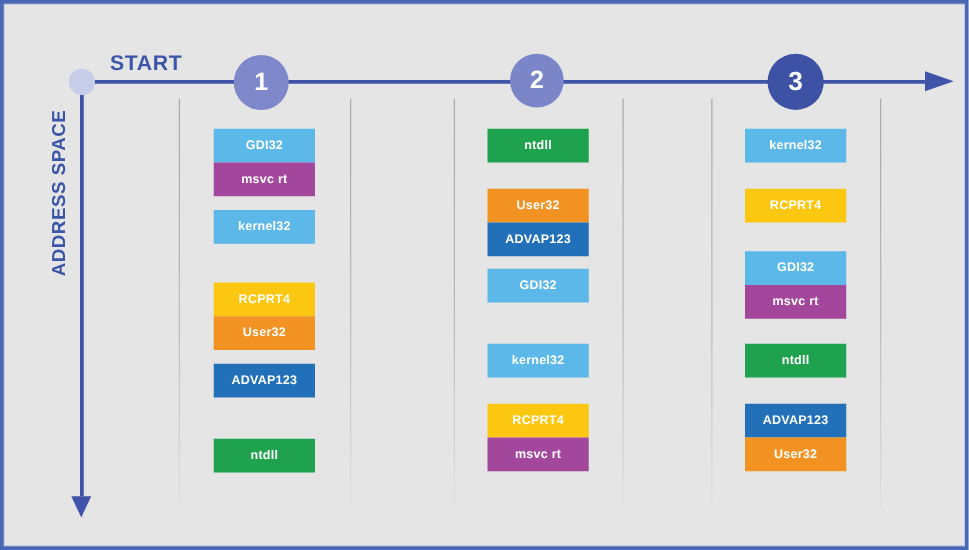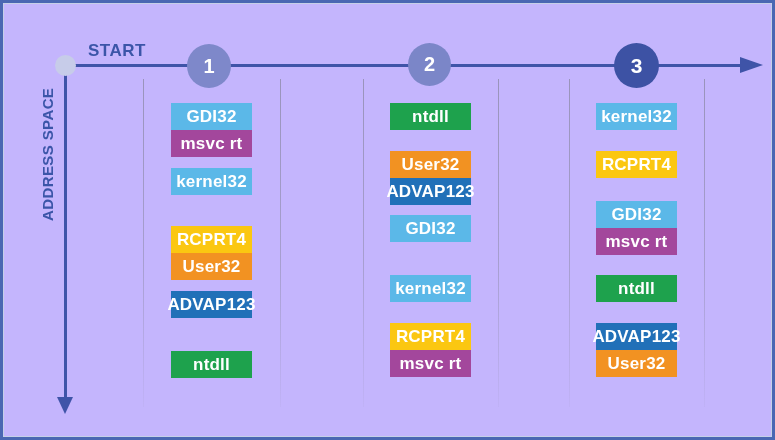--- a/index.html
+++ b/index.html
@@ -1,20 +1,20 @@
 <!DOCTYPE html>
 <html><head>
 <meta charset="utf-8">
 <style>
   html,body{margin:0;padding:0;background:#fff;}
   .frame{
     position:relative;
     width:775px;height:440px;
     box-sizing:border-box;
-    background:#c4b5fd;
+    background:#e5e5e5;
     border:3px solid #4a67b3;
     box-shadow:inset 0 0 0 1px #c6cfe8;
     overflow:hidden;
     font-family:"Liberation Sans", sans-serif;
   }
   
   .lane-line{
     position:absolute;top:76px;height:328px;width:1px;
     background:linear-gradient(to bottom,
       rgba(118,120,132,0.55) 0%,
@@ -51,21 +51,21 @@
   }
   .step-1{left:184px;top:41px;width:44px;height:44px;}
   .step-2{left:405px;top:40px;width:43px;height:43px;}
   .step-3{left:611px;top:40px;width:45px;height:45px;font-size:21px;}
   
   .mem-col{position:absolute;top:0;width:81px;height:440px;}
   .col-1{left:168px;} .col-2{left:387px;} .col-3{left:593px;}
   .dll-block{
     position:absolute;left:0;width:81px;height:27px;
     display:flex;align-items:center;justify-content:center;
-    color:#fff;font-size:17px;font-weight:bold;letter-spacing:0.2px;
+    color:#fff;font-size:10px;font-weight:bold;letter-spacing:0.2px;
   }
 </style>
 </head>
 <body>
 
 <div class="frame">
 
   <div class="lane-line" style="left: 140px;"></div>
   <div class="lane-line" style="left: 277px;"></div>
   <div class="lane-line" style="left: 360px;"></div>

